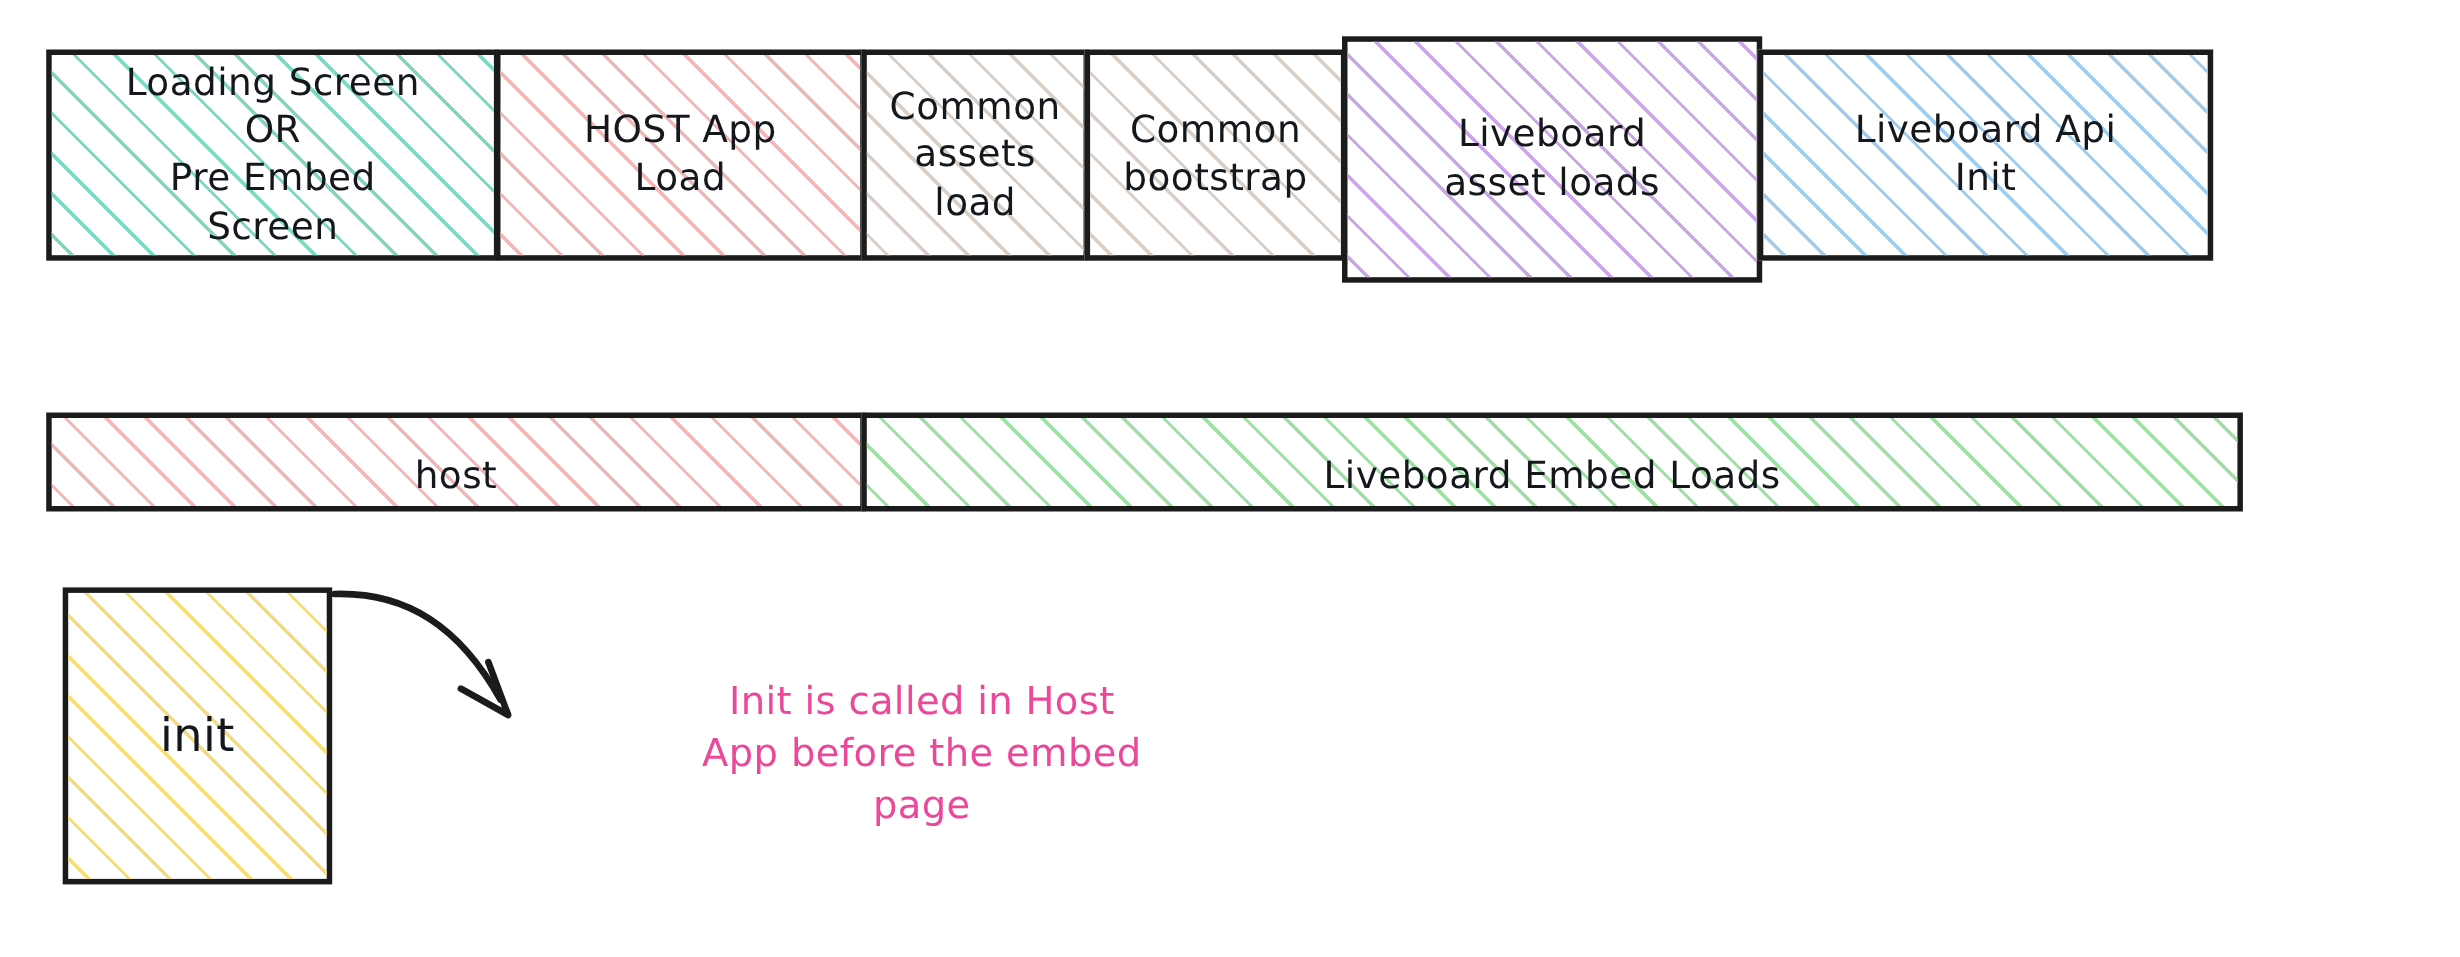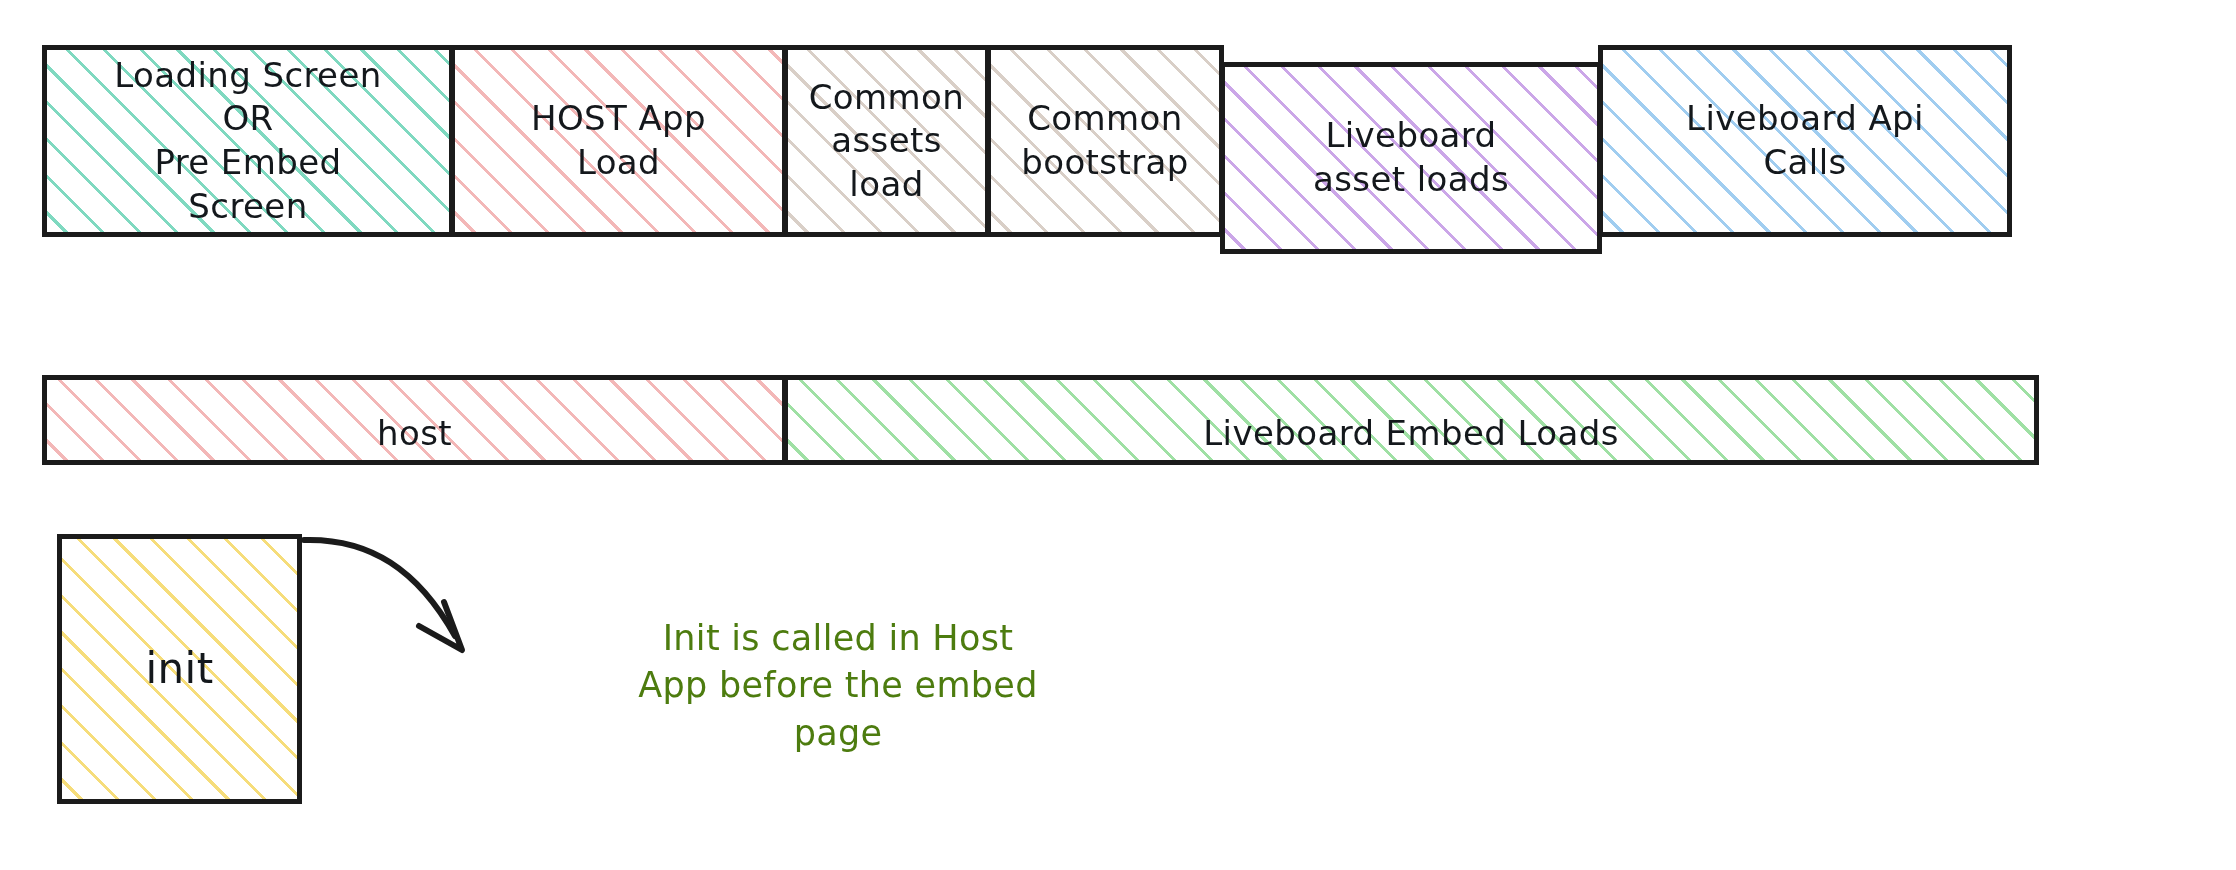--- a/index.html
+++ b/index.html
@@ -59,21 +59,21 @@
   .hatch-purple { background-image: repeating-linear-gradient(45deg, #cba6e8 0 3px, rgba(255,255,255,0) 3px 26px); }
   .hatch-blue   { background-image: repeating-linear-gradient(45deg, #a0cdf0 0 3px, rgba(255,255,255,0) 3px 26px); }
   .hatch-green  { background-image: repeating-linear-gradient(45deg, #9fe0a4 0 3px, rgba(255,255,255,0) 3px 26px); }
   .hatch-yellow { background-image: repeating-linear-gradient(45deg, #f6dd7a 0 3px, rgba(255,255,255,0) 3px 26px); }
 
   
   #r1c1 { left: 42px;   top: 45px; width: 412px;  height: 192px; }
   #r1c2 { left: 450px;  top: 45px; width: 337px;  height: 192px; align-items: center; }
   #r1c3 { left: 783px;  top: 45px; width: 207px;  height: 192px; }
   #r1c4 { left: 986px;  top: 45px; width: 238px;  height: 192px; }
-  #r1c5 { left: 1220px; top: 62px; width: 382px;  height: 192px; }
+  #r1c5 { left: 1220px; top: 33px; width: 382px;  height: 224px; }
   #r1c6 { left: 1598px; top: 45px; width: 414px;  height: 192px; }
 
   
   #r2c1 { left: 42px;  top: 375px; width: 745px; height: 90px; }
   #r2c2 { left: 783px; top: 375px; width: 1256px; height: 90px; }
   #r2c1 .box-label, #r2c2 .box-label { font-size: 34px; margin-top: 28px; }
 
   
   #initbox { left: 57px; top: 534px; width: 245px; height: 270px; }
   #initbox .box-label { font-size: 42px; }
@@ -91,21 +91,21 @@
   
   #annotation {
     position: absolute;
     left: 583px;
     top: 615px;
     width: 510px;
     text-align: center;
     font-family: "DejaVu Sans", sans-serif;
     font-size: 35px;
     line-height: 1.35;
-    color: #4d7c0f;
+    color: #ec4899;
     letter-spacing: 0.3px;
     white-space: pre-line;
     z-index: 3;
   }
 </style>
 </head>
 <body>
 
 <div class="canvas">
 
@@ -138,21 +138,21 @@
 
   <div class="box" id="r1c5">
     <div class="hatch hatch-purple"></div>
     <div class="box-label">Liveboard
 asset loads</div>
   </div>
 
   <div class="box" id="r1c6">
     <div class="hatch hatch-blue"></div>
     <div class="box-label">Liveboard Api
-Calls</div>
+Init</div>
   </div>
 
   <div class="box" id="r2c1">
     <div class="hatch hatch-pink"></div>
     <div class="box-label">host</div>
   </div>
 
   <div class="box" id="r2c2">
     <div class="hatch hatch-green"></div>
     <div class="box-label">Liveboard Embed Loads</div>

